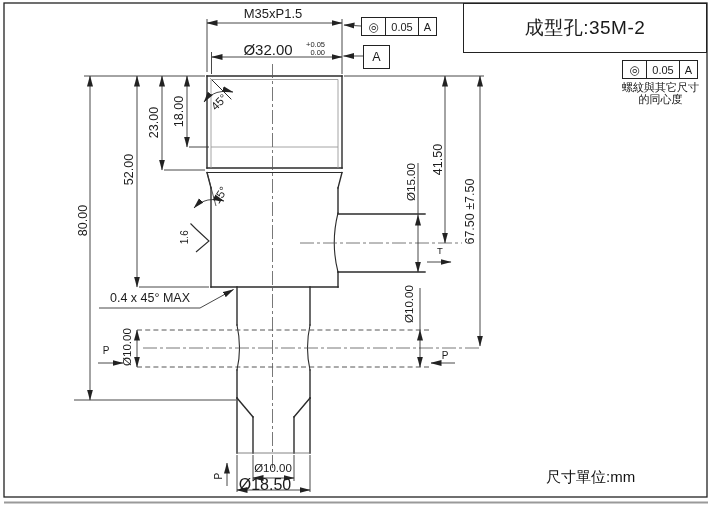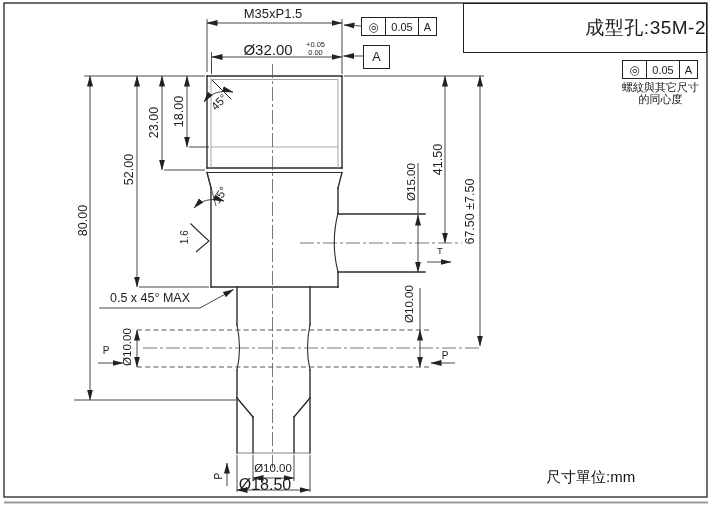--- a/index.html
+++ b/index.html
@@ -4,33 +4,33 @@
 <style>
   html,body{margin:0;padding:0;background:#fff;}
   .sheet{position:relative;width:712px;height:505px;background:#ffffff;
          font-family:"Liberation Sans",sans-serif;color:#1a1a1a;overflow:hidden;}
   .sheet svg{position:absolute;left:0;top:0;}
   .lbl{position:absolute;line-height:1.05;white-space:nowrap;color:#1c1c1c;
        font-size:12.5px;text-align:center;}
   .rot{transform:rotate(-90deg);transform-origin:center;}
   .rot45{transform:rotate(-45deg);transform-origin:center;}
   .rot55{transform:rotate(-58deg);transform-origin:center;}
-  .tolstack{position:absolute;font-size:7.5px;line-height:7.5px;text-align:center;color:#1c1c1c;}
+  .tolstack{position:absolute;font-size:7.5px;line-height:7.5px;text-align:right;color:#1c1c1c;}
   .databox{position:absolute;left:363px;top:45px;width:25px;height:22px;border:1.3px solid #222;
        display:flex;align-items:center;justify-content:center;font-size:12.5px;background:#fff;}
   .fcf{position:absolute;display:inline-flex;background:#fff;border:1.3px solid #222;}
   .fcf .cell{display:flex;align-items:center;justify-content:center;height:17px;
        border-left:1.1px solid #222;font-size:11px;padding:0 2px;}
   .fcf .cell:first-child{border-left:none;}
   .fcf .sym{width:19px;font-size:12px;font-family:"DejaVu Sans",sans-serif;}
   .fcf .val{min-width:28px;}
   .fcf .dat{min-width:13px;}
   .fcfnote{position:absolute;font-size:11px;line-height:12px;text-align:center;color:#111;}
   .titlebox{position:absolute;left:463px;top:3px;width:244px;height:50px;border:1.4px solid #222;
-       box-sizing:border-box;display:flex;align-items:center;justify-content:flex-end;
+       box-sizing:border-box;display:flex;align-items:center;justify-content:center;
        font-size:19px;letter-spacing:.5px;background:#fff;}
   .units{position:absolute;left:546px;top:468px;width:158px;font-size:15px;color:#111;}
   .note{font-size:12.5px;}
   .small{font-size:10px;}
 </style>
 </head>
 <body>
 
 <div class="sheet">
 
@@ -187,21 +187,21 @@
 
   <div class="lbl rot" style="left:62px;top:214px;width:44px;">80.00</div>
   <div class="lbl rot" style="left:108px;top:163px;width:44px;">52.00</div>
   <div class="lbl rot" style="left:133px;top:116px;width:44px;">23.00</div>
   <div class="lbl rot" style="left:158px;top:105px;width:44px;">18.00</div>
 
   <div class="lbl rot45" style="left:206px;top:96px;width:26px;font-size:11.5px;">45°</div>
   <div class="lbl rot55" style="left:207px;top:189px;width:26px;font-size:11.5px;">15°</div>
 
   <div class="lbl rot small" style="left:173px;top:232px;width:24px;">1.6</div>
-  <div class="lbl note" style="left:99px;top:292px;width:102px;">0.5 x 45° MAX</div>
+  <div class="lbl note" style="left:99px;top:292px;width:102px;">0.4 x 45° MAX</div>
 
   <div class="lbl rot" style="left:103px;top:341px;width:48px;font-size:11.5px;">Ø10.00</div>
   <div class="lbl rot" style="left:385px;top:298px;width:48px;font-size:11.5px;">Ø10.00</div>
   <div class="lbl rot" style="left:387px;top:176px;width:48px;font-size:11.5px;">Ø15.00</div>
   <div class="lbl rot" style="left:417px;top:153px;width:44px;">41.50</div>
   <div class="lbl rot" style="left:431px;top:205px;width:80px;">67.50 ±7.50</div>
 
   <div class="lbl" style="left:249px;top:462px;width:48px;font-size:11.5px;">Ø10.00</div>
   <div class="lbl" style="left:238px;top:477px;width:54px;font-size:16px;">Ø18.50</div>
 

